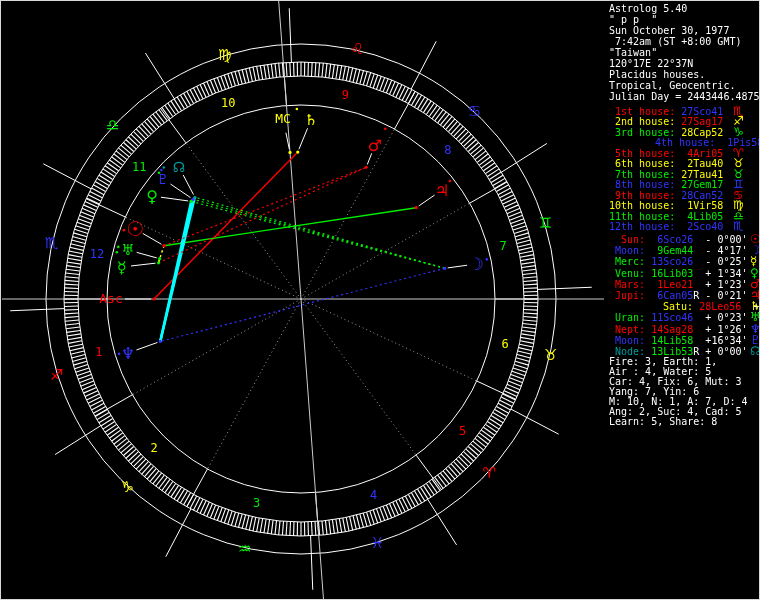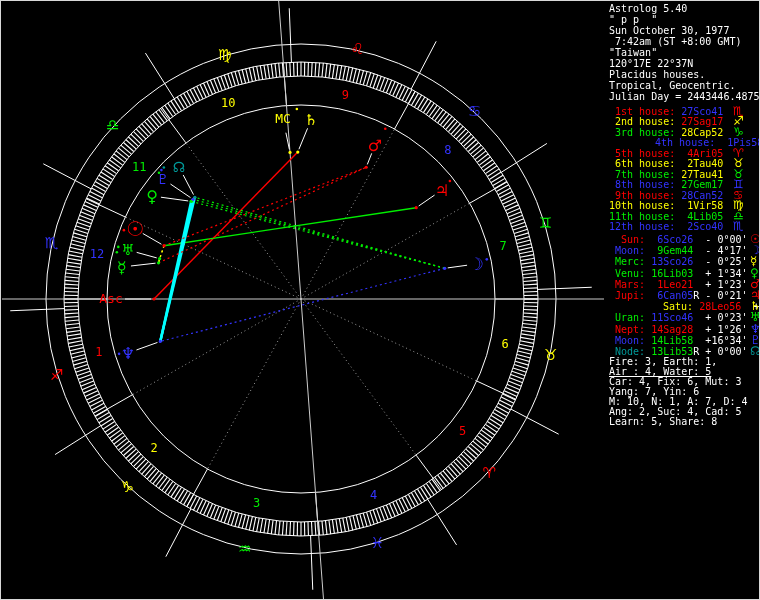--- a/index.html
+++ b/index.html
@@ -583,21 +583,21 @@
         <div class="prow" style="top: 44.8px;"><span style="color: rgb(255, 0, 0);"> Mars: </span><span style="color: rgb(255, 0, 0);"> 1Leo21</span><span style="color: rgb(255, 255, 255);"> </span><span style="color: rgb(255, 255, 255);"> + 1°23'</span><span class="rowglyph" style="color: rgb(255, 0, 0); left: 141px;">♂</span></div>
         <div class="prow" style="top: 56px;"><span style="color: rgb(255, 0, 0);"> Jupi: </span><span style="color: rgb(51, 51, 255);"> 6Can05</span><span style="color: rgb(255, 255, 255);">R</span><span style="color: rgb(255, 255, 255);"> - 0°21'</span><span class="rowglyph" style="color: rgb(255, 0, 0); left: 141px;">♃</span></div>
         <div class="prow" style="top: 67.2px;"><span style="color: rgb(255, 255, 0); margin-left: 48px;"> Satu: </span><span style="color: rgb(255, 0, 0);">28Leo56</span><span style="color: rgb(255, 255, 255);"> </span><span style="color: rgb(255, 255, 255);"> + 1°12'</span><span class="rowglyph" style="color: rgb(255, 255, 0); left: 141px;">♄</span></div>
         <div class="prow" style="top: 78.4px;"><span style="color: rgb(0, 238, 0);"> Uran: </span><span style="color: rgb(51, 51, 255);">11Sco46</span><span style="color: rgb(255, 255, 255);"> </span><span style="color: rgb(255, 255, 255);"> + 0°23'</span><span class="rowglyph" style="color: rgb(0, 238, 0); left: 141px;">♅</span></div>
         <div class="prow" style="top: 89.6px;"><span style="color: rgb(255, 0, 0);"> Nept: </span><span style="color: rgb(255, 0, 0);">14Sag28</span><span style="color: rgb(255, 255, 255);"> </span><span style="color: rgb(255, 255, 255);"> + 1°26'</span><span class="rowglyph" style="color: rgb(51, 51, 255); left: 141px;">♆</span></div>
         <div class="prow" style="top: 100.8px;"><span style="color: rgb(51, 51, 255);"> Moon: </span><span style="color: rgb(0, 238, 0);">14Lib58</span><span style="color: rgb(255, 255, 255);"> </span><span style="color: rgb(255, 255, 255);"> +16°34'</span><span class="rowglyph" style="color: rgb(51, 51, 255); left: 141px;">♇</span></div>
         <div class="prow" style="top: 112px;"><span style="color: rgb(0, 153, 153);"> Node: </span><span style="color: rgb(0, 238, 0);">13Lib53</span><span style="color: rgb(255, 255, 255);">R</span><span style="color: rgb(255, 255, 255);"> + 0°00'</span><span class="rowglyph" style="color: rgb(0, 153, 153); left: 141px;">☊</span></div>
       </div>
     <div class="blk" id="stats-block" style="top:356px">
         <div class="pline" style="top: 0px;">Fire: 3, Earth: 1,</div>
-        <div class="pline" style="top: 10px; text-decoration: underline;">Air : 4, Water: 5</div>
+        <div class="pline" style="top: 10px;">Air : 4, Water: 5</div>
         <div class="pline" style="top: 20px;">Car: 4, Fix: 6, Mut: 3</div>
         <div class="pline" style="top: 30px;">Yang: 7, Yin: 6</div>
         <div class="pline" style="top: 40px;">M: 10, N: 1, A: 7, D: 4</div>
         <div class="pline" style="top: 50px;">Ang: 2, Suc: 4, Cad: 5</div>
         <div class="pline" style="top: 60px;">Learn: 5, Share: 8</div>
       </div>
   </div>
 </div>
 
 </body></html>

